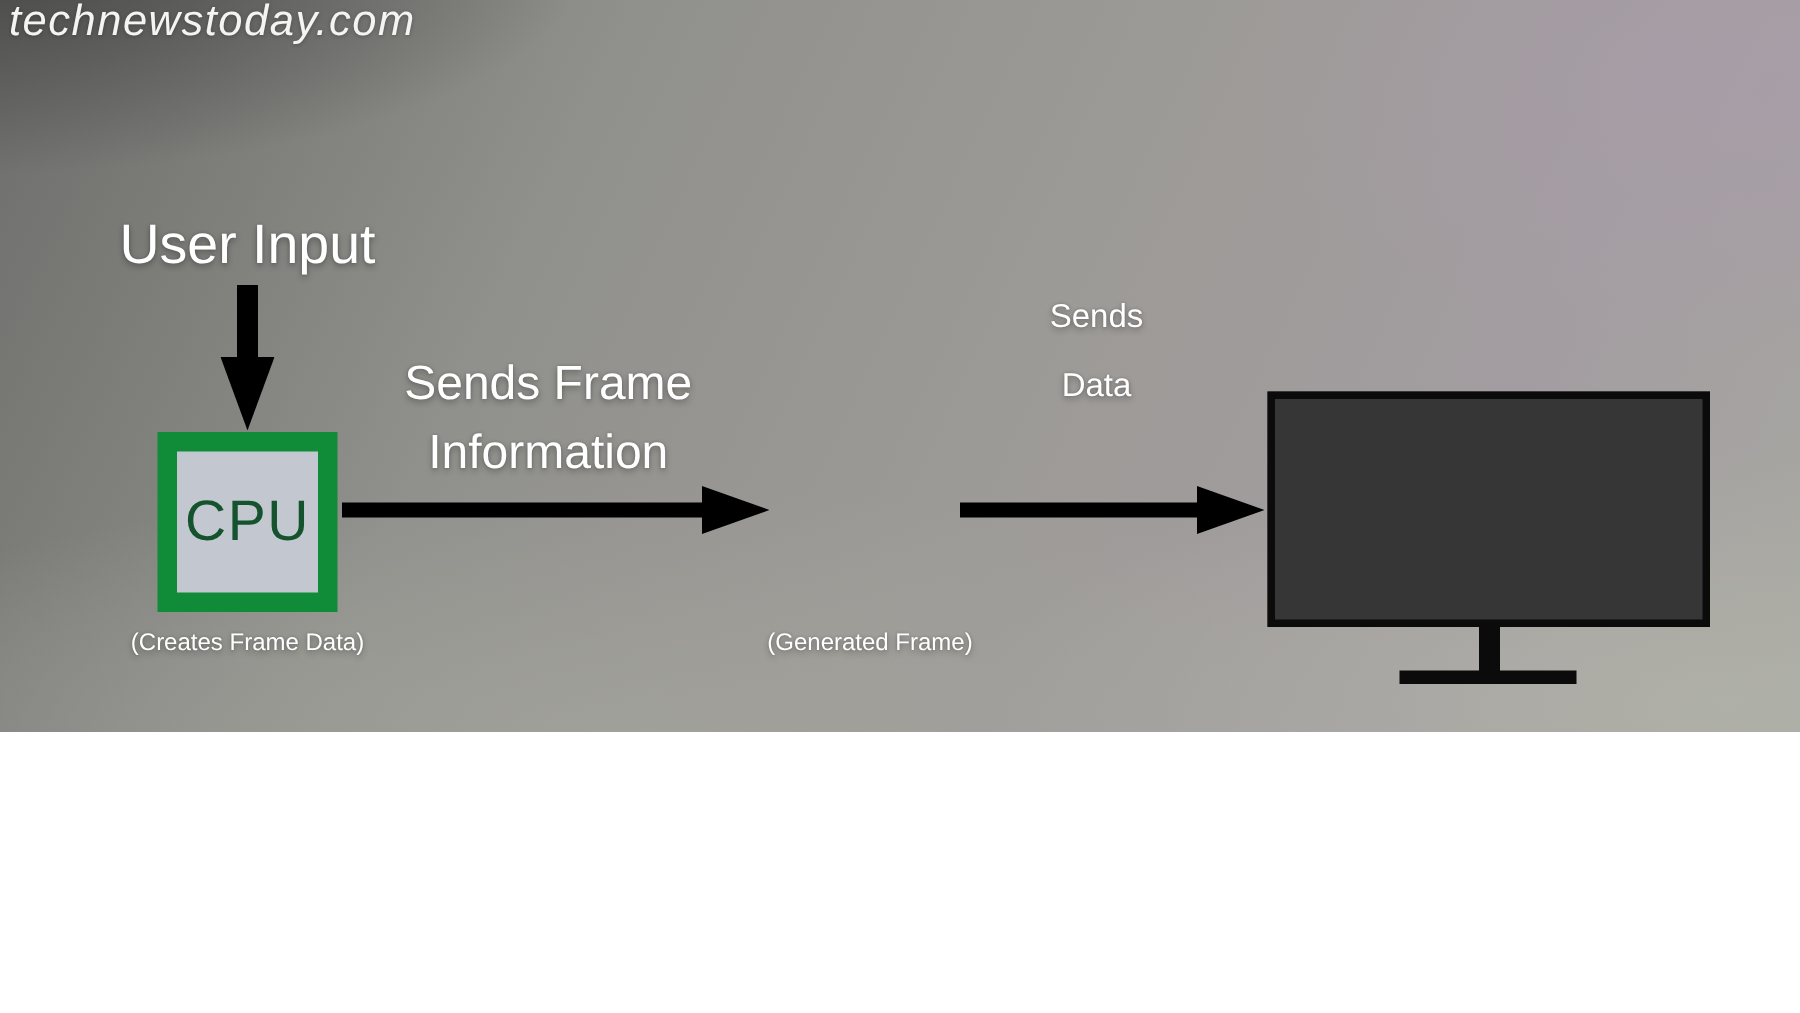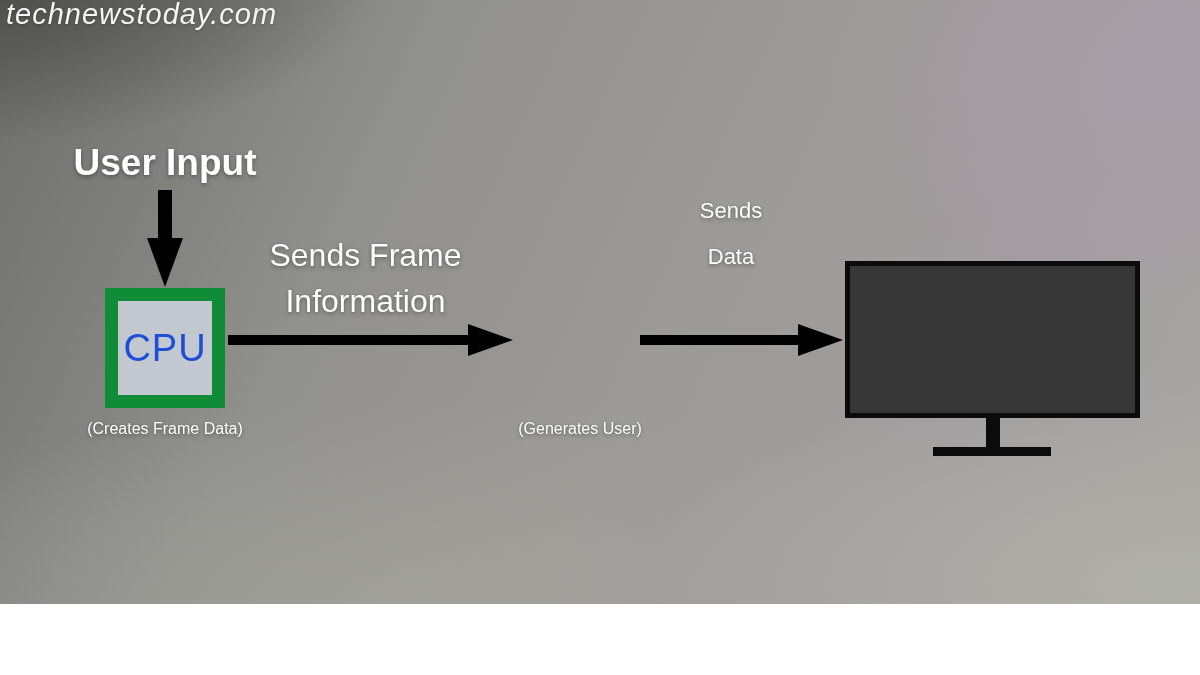--- a/index.html
+++ b/index.html
@@ -2,21 +2,21 @@
 <html style="--accent_green: #108b37; --chip_fill: #c3c7cf; --arrow: #000000; --monitor_screen: #363636; --label_text: #ffffff;"><head>
 <meta charset="utf-8">
 <style>
   * { margin: 0; padding: 0; box-sizing: border-box; }
   html, body { width: 1200px; height: 675px; overflow: hidden; }
   body { font-family: "Liberation Sans", "DejaVu Sans", sans-serif; }
 
   .canvas {
     position: relative;
     width: 1200px;
-    height: 604px;
+    height: 488px;
     overflow: hidden;
     background:
       radial-gradient(55% 45% at -2% -4%, rgba(72,72,72,0.95), rgba(72,72,72,0) 62%),
       radial-gradient(45% 55% at 100% 12%, rgba(168,157,168,0.85), rgba(168,157,168,0) 70%),
       radial-gradient(60% 50% at 96% 96%, rgba(176,177,168,0.9), rgba(176,177,168,0) 70%),
       radial-gradient(70% 45% at 35% 100%, rgba(163,163,157,0.8), rgba(163,163,157,0) 75%),
       linear-gradient(115deg, #6d6d6b 0%, #90908c 30%, #9c9a96 55%, #a39da1 80%, #a7a7a1 100%);
   }
 
   .watermark {
@@ -31,21 +31,21 @@
   }
 
   .white-label {
     position: absolute;
     color: var(--label_text, #ffffff);
     text-align: center;
     text-shadow: 0 2px 4px rgba(0,0,0,0.30), 0 0 2px rgba(0,0,0,0.18);
     font-weight: 500;
   }
 
-  .lbl-user-input { left: 40px; top: 142px; width: 250px; font-size: 37px; font-weight: bold; }
+  .lbl-user-input { left: 40px; top: 142px; width: 250px; font-size: 37px; }
 
   .lbl-arrow1 { left: 218px; top: 232px; width: 295px; font-size: 32px; line-height: 46px; }
   .lbl-arrow2 { left: 616px; top: 188px; width: 230px; font-size: 22px; line-height: 46px; }
 
   .caption { font-size: 16px; font-weight: 400; }
   .lbl-cpu-caption { left: 20px;  top: 420px; width: 290px; }
   .lbl-gpu-caption { left: 455px; top: 420px; width: 250px; }
 
   .chip {
     position: absolute;
@@ -54,21 +54,21 @@
     padding: 13px;
   }
   .chip-cpu { left: 105px; top: 288px; }
   .chip-gpu { left: 514px; top: 288px; }
   .chip-inner {
     width: 100%; height: 100%;
     background: var(--chip_fill, #c3c7cf);
     display: flex; align-items: center; justify-content: center;
     font-size: 38px;
     letter-spacing: 1px;
-    color: #1d4ed8;
+    color: #14532d;
   }
 
   .arrow-svg { position: absolute; display: block; }
   .arrow-fill { fill: var(--arrow, #000000); }
 
   .monitor-frame {
     position: absolute;
     left: 845px; top: 261px;
     width: 295px; height: 157px;
     background: var(--monitor_screen, #363636);
@@ -109,21 +109,21 @@
   <div class="white-label lbl-arrow1">
     <div>Sends Frame</div>
     <div>Information</div>
   </div>
 
   <svg class="arrow-svg" style="left:228px; top:324px;" width="285" height="32" viewBox="0 0 285 32">
     <rect class="arrow-fill" x="0" y="11" width="244" height="10"></rect>
     <polygon class="arrow-fill" points="240,0 285,16 240,32"></polygon>
   </svg>
 
-  <div class="white-label caption lbl-gpu-caption">(Generates User)</div>
+  <div class="white-label caption lbl-gpu-caption">(Generated Frame)</div>
 
   <div class="white-label lbl-arrow2">
     <div>Sends</div>
     <div>Data</div>
   </div>
 
   <svg class="arrow-svg" style="left:640px; top:324px;" width="203" height="32" viewBox="0 0 203 32">
     <rect class="arrow-fill" x="0" y="11" width="162" height="10"></rect>
     <polygon class="arrow-fill" points="158,0 203,16 158,32"></polygon>
   </svg>

